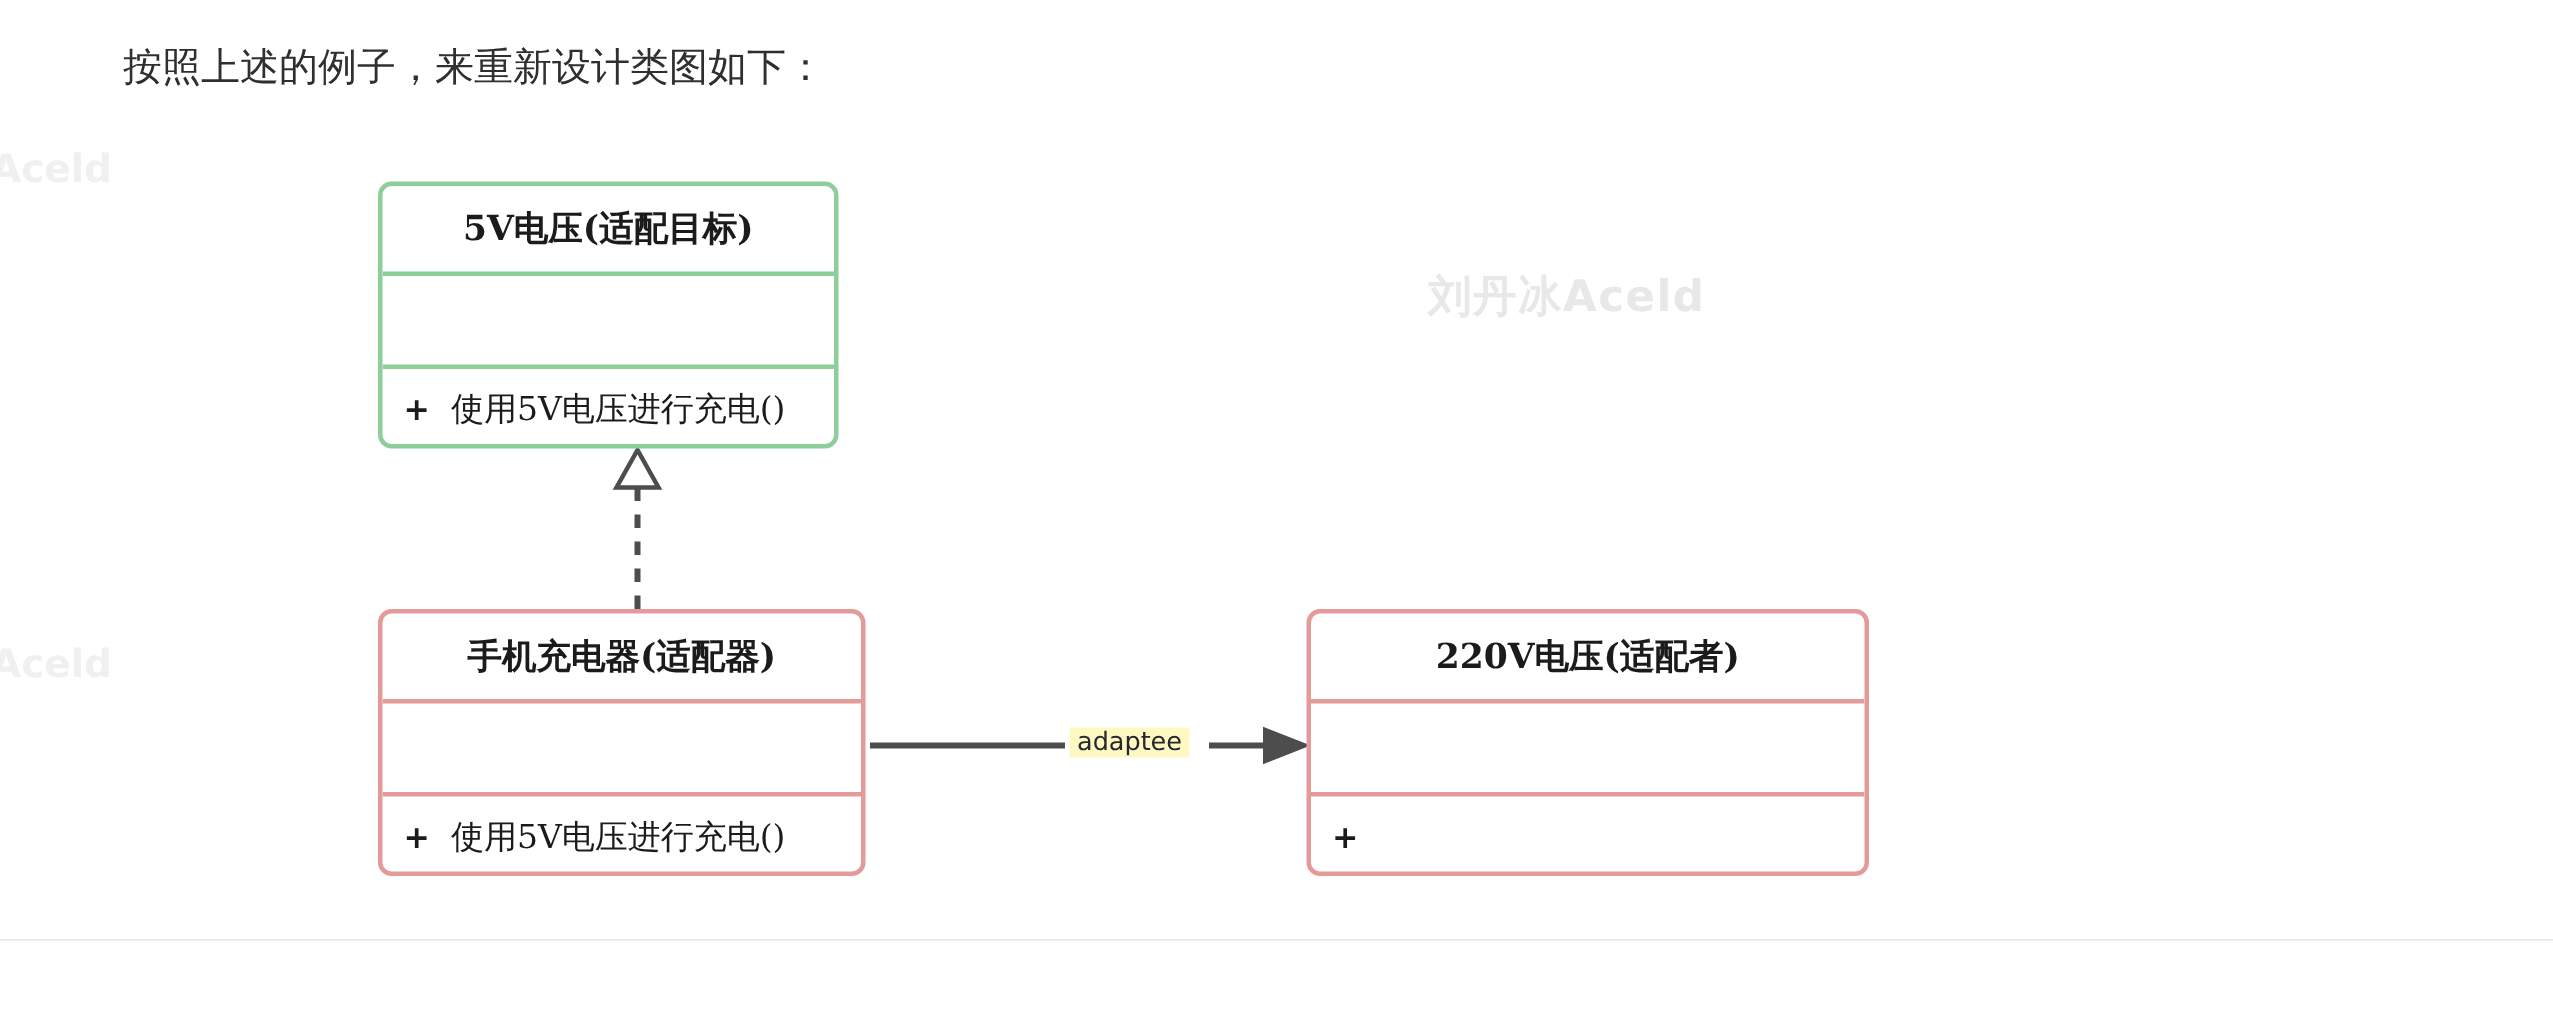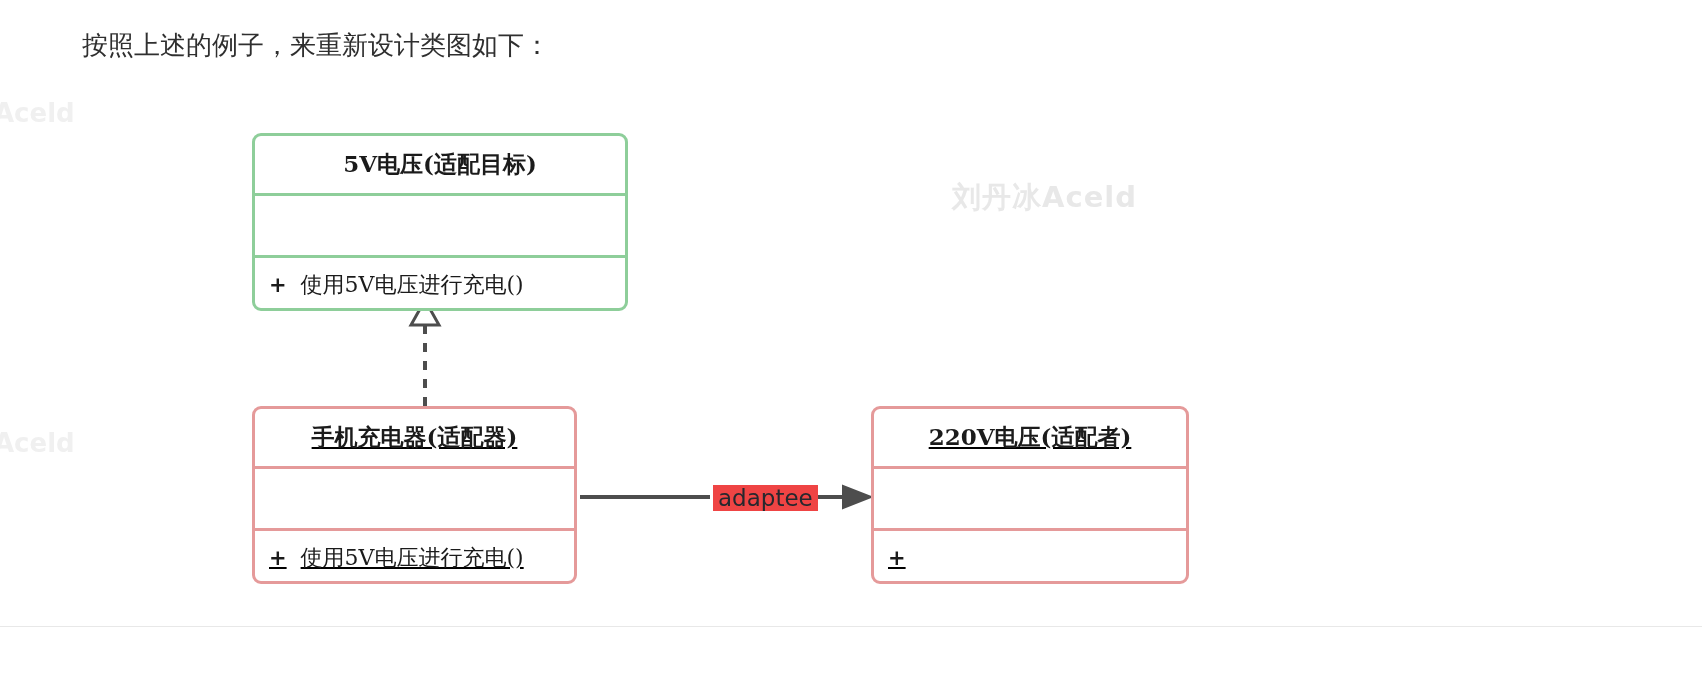--- a/index.html
+++ b/index.html
@@ -69,21 +69,21 @@
   .class-box {
     position: absolute;
     box-sizing: border-box;
     background: #ffffff;
     border-radius: 9px;
     border-style: solid;
     border-width: 3px;
     overflow: hidden;
   }
   .class-box.green { border-color: #8ece9a; }
-  .class-box.pink  { border-color: #e59a9a; text-decoration: underline; }
+  .class-box.pink  { border-color: #e59a9a; }
 
   .class-title {
     height: 57px;
     display: flex;
     align-items: center;
     justify-content: center;
     font-size: 23px;
     font-weight: bold;
     color: #1b1b1b;
     font-family: "DejaVu Serif", "Liberation Serif", serif;
@@ -117,39 +117,39 @@
     align-items: baseline;
   }
   .method-vis {
     font-family: "DejaVu Sans", "Liberation Sans", sans-serif;
     font-weight: bold;
     font-size: 21px;
     margin-right: 14px;
   }
 
   
-  #box-target  { left: 252px; top: 133px; width: 376px; height: 178px; }
+  #box-target  { left: 252px; top: 121px; width: 307px; height: 178px; }
   #box-adapter { left: 252px; top: 406px; width: 325px; height: 178px; }
-  #box-adaptee { left: 871px; top: 406px; width: 318px; height: 178px; }
+  #box-adaptee { left: 871px; top: 406px; width: 375px; height: 178px; }
 
   
   .connector-layer {
     position: absolute;
     left: 0;
     top: 0;
     width: 1702px;
     height: 685px;
     pointer-events: none;
   }
   .edge-label {
     position: absolute;
-    font-size: 23px;
+    font-size: 17px;
     color: #26282e;
     font-family: "DejaVu Sans", "Liberation Sans", sans-serif;
-    background: #ef4444;
+    background: #fef9c3;
     padding: 0 5px;
     white-space: nowrap;
   }
   #label-adaptee { left: 713px; top: 485px; }
 </style>
 </head>
 <body>
 
 <div class="page">
 

